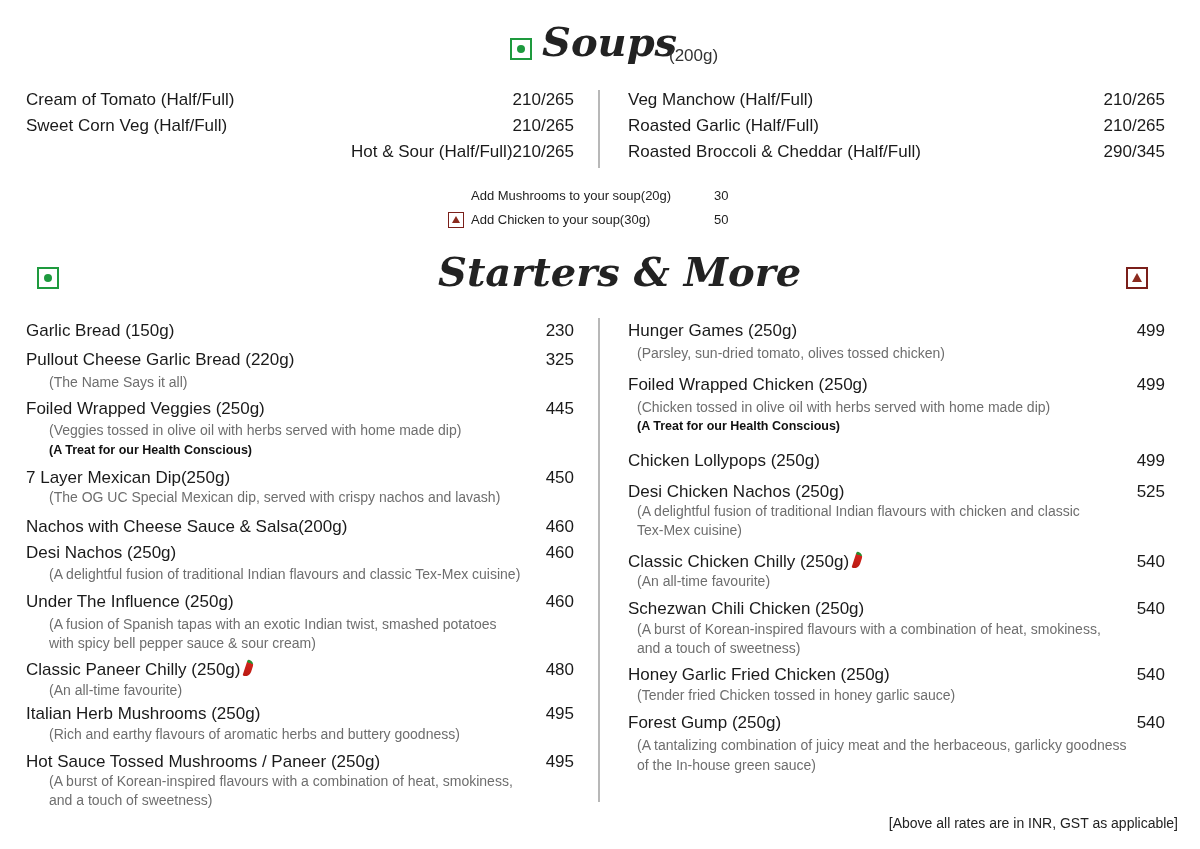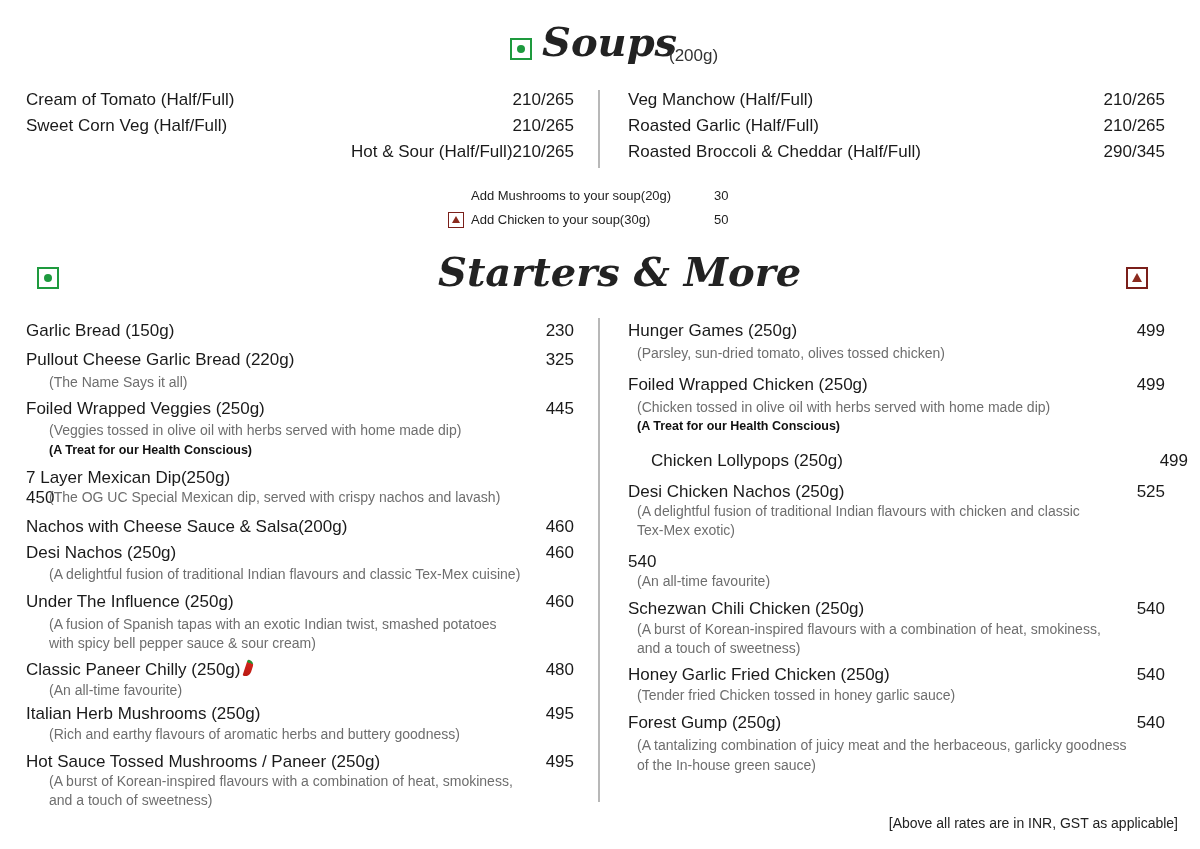--- a/index.html
+++ b/index.html
@@ -128,21 +128,21 @@
 </div>
 <div class="desc" style="left:49px; top:372px;">(The Name Says it all)</div>
 
 <div class="row" style="left:26px; top:399px; width:548px;">
   <span class="name">Foiled Wrapped Veggies (250g)</span>
   <span class="price">445</span>
 </div>
 <div class="desc" style="left:49px; top:420px;">(Veggies tossed in olive oil with herbs served with home made dip)</div>
 <div class="note" style="left:49px; top:443px;">(A Treat for our Health Conscious)</div>
 
-<div class="row" style="left:26px; top:468px; width:548px;flex-direction:column;">
+<div class="row" style="left:26px; top:468px; width:548px;">
   <span class="name">7 Layer Mexican Dip(250g)</span>
   <span class="price">450</span>
 </div>
 <div class="desc" style="left:49px; top:487px;">(The OG UC Special Mexican dip, served with crispy nachos and lavash)</div>
 
 <div class="row" style="left:26px; top:517px; width:548px;">
   <span class="name">Nachos with Cheese Sauce &amp; Salsa(200g)</span>
   <span class="price">460</span>
 </div>
 
@@ -184,33 +184,34 @@
 </div>
 <div class="desc" style="left:637px; top:343px;">(Parsley, sun-dried tomato, olives tossed chicken)</div>
 
 <div class="row" style="left:628px; top:375px; width:537px;">
   <span class="name">Foiled Wrapped Chicken (250g)</span>
   <span class="price">499</span>
 </div>
 <div class="desc" style="left:637px; top:397px;">(Chicken tossed in olive oil with herbs served with home made dip)</div>
 <div class="note" style="left:637px; top:419px;">(A Treat for our Health Conscious)</div>
 
-<div class="row" style="left:628px; top:451px; width:537px;margin-left:23px;">
+<div class="row" style="left:628px; top:451px; width:537px;">
   <span class="name">Chicken Lollypops (250g)</span>
   <span class="price">499</span>
 </div>
 
 <div class="row" style="left:628px; top:482px; width:537px;gap:17px;">
   <span class="name">Desi Chicken Nachos (250g)</span>
   <span class="price">525</span>
 </div>
 <div class="desc" style="left:637px; top:501px;">(A delightful fusion of traditional Indian flavours with chicken and classic</div>
-<div class="desc" style="left:637px; top:520px;">Tex-Mex exotic)</div>
+<div class="desc" style="left:637px; top:520px;">Tex-Mex cuisine)</div>
 
 <div class="row" style="left:628px; top:552px; width:537px;">
+  <span class="name"><span>Classic Chicken Chilly (250g)</span><span class="chili"></span></span>
   <span class="price">540</span>
 </div>
 <div class="desc" style="left:637px; top:571px;">(An all-time favourite)</div>
 
 <div class="row" style="left:628px; top:599px; width:537px;">
   <span class="name">Schezwan Chili Chicken (250g)</span>
   <span class="price">540</span>
 </div>
 <div class="desc" style="left:637px; top:619px;">(A burst of Korean-inspired flavours with a combination of heat, smokiness,</div>
 <div class="desc" style="left:637px; top:638px;">and a touch of sweetness)</div>

